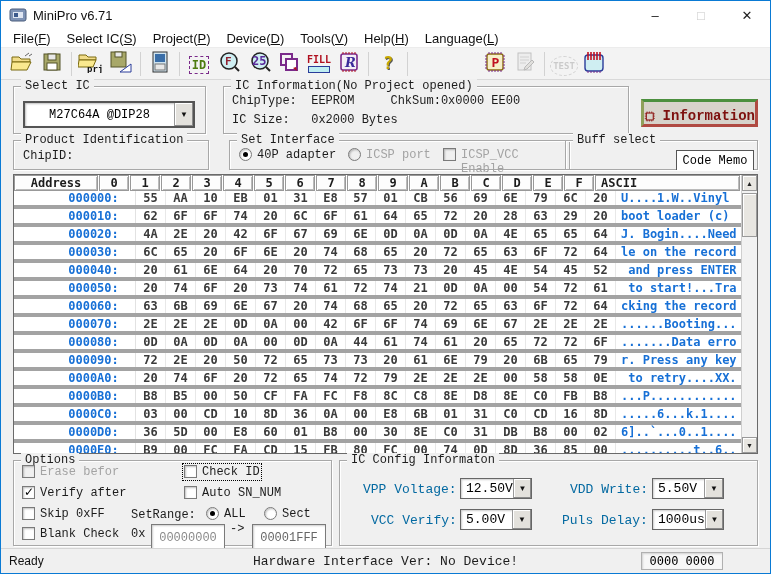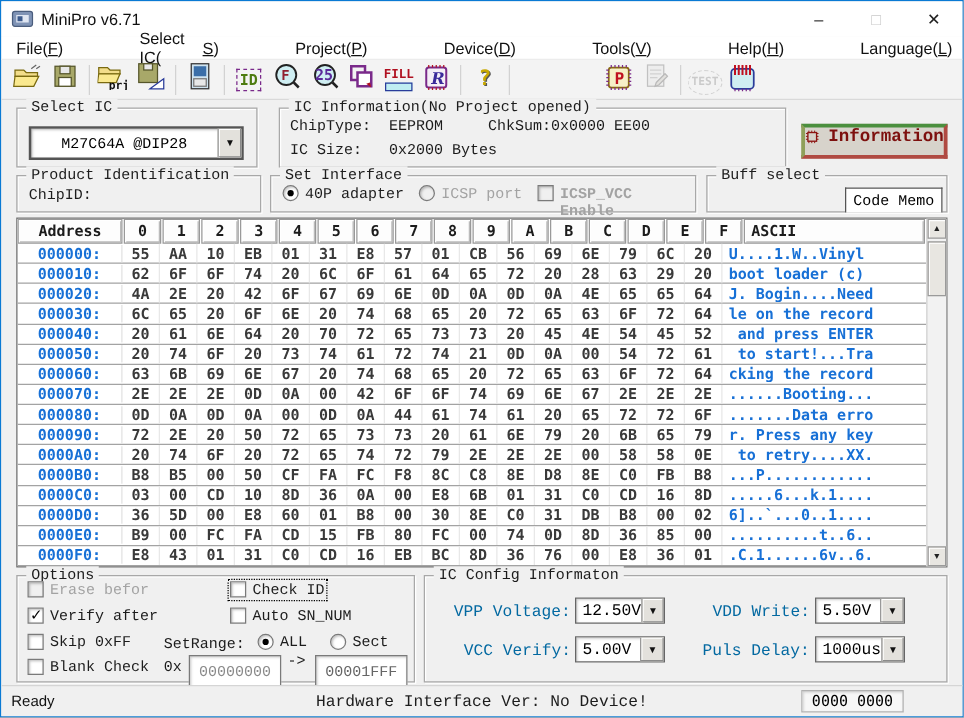--- a/index.html
+++ b/index.html
@@ -10,21 +10,21 @@
     font-family:"Liberation Sans", sans-serif;
   }
   
   .titlebar { height:28px; background:#ffffff; display:flex; align-items:center; }
   .app-icon { width:18px; height:16px; margin:0 6px 0 8px; }
   .title-text { font-size:13px; color:#101010; }
   .win-controls { margin-left:auto; display:flex; height:100%; }
   .win-btn { width:46px; height:100%; display:grid; place-items:center; font-size:13px; color:#222; }
   .win-btn.dim { color:#c9c9c9; }
   
-  .menubar { height:19px; background:#ffffff; display:flex; align-items:center; padding-left:4px; border-bottom:1px solid #ececec;gap:45px; }
+  .menubar { height:19px; background:#ffffff; display:flex; align-items:center; padding-left:4px; border-bottom:1px solid #ececec; }
   .menu-item { padding:0 8px; font-size:13px; color:#111; height:100%; display:flex; align-items:center; }
   .menu-item u { text-decoration:underline; }
   
   .toolbar { height:32px; background:#f3f3f3; display:flex; align-items:center; padding-left:6px; border-bottom:1px solid #d9d9d9; }
   .tb-btn { width:30px; height:28px; display:grid; place-items:center; }
   .tb-btn.disabled { opacity:.55; filter:grayscale(.6); }
   .tb-sep { width:1px; height:24px; background:#d2d2d2; margin:0 4px; }
   .tb-sep.wide { margin-right:72px; }
   .txt-ic { font-family:"DejaVu Sans Mono", monospace; font-weight:bold; line-height:1; }
   
@@ -33,21 +33,21 @@
   .grp-legend { position:absolute; top:-8px; left:7px; background:#f0f0f0; padding:0 4px;
     font:12px "Liberation Mono", monospace; color:#1c1c1c; white-space:nowrap; }
   .uif { font-family:"Liberation Mono", monospace; font-size:12px; color:#1c1c1c; }
   
   .combo-big { position:absolute; left:9px; top:14px; width:172px; height:27px; display:flex;
     border:2px solid #555; background:#fff; box-shadow:inset 1px 1px 2px rgba(0,0,0,.25); }
   .combo-big .val { flex:1; display:flex; align-items:center; justify-content:center; font:12px "Liberation Mono", monospace; }
   .dd-btn { width:19px; background:#e3e1dc; border-left:1px solid #999; display:grid; place-items:center;
     font-size:8px; color:#111; box-shadow:inset -1px -1px 0 #8a8a8a, inset 1px 1px 0 #fff; }
   
-  .info-btn { position:absolute; left:640px; top:19px; width:117px; height:28px; display:flex; align-items:flex-start; justify-content:center; gap:7px;
+  .info-btn { position:absolute; left:640px; top:19px; width:117px; height:28px; display:flex; align-items:flex-end; justify-content:center; gap:7px;
     background:#d7d3cb; border-top:3px solid #4b8f3e; border-left:3px solid #8fa05a; border-right:3px solid #b04a42; border-bottom:3px solid #b04a42;
     font:bold 14px "Liberation Mono", monospace; color:#7d100e; }
   
   .cb, .rb { display:inline-flex; align-items:flex-start; gap:5px; font:12px "Liberation Mono", monospace; color:#1c1c1c; }
   .cb .box { width:13px; height:13px; background:#fff; border:1px solid #7a7a7a; box-shadow:inset 1px 1px 2px rgba(0,0,0,.25); position:relative; }
   .cb.checked .box::after { content:"\2713"; position:absolute; left:1px; top:-2px; font:bold 12px "DejaVu Sans", sans-serif; color:#000; }
   .rb .dot { width:13px; height:13px; border-radius:50%; background:#fff; border:1px solid #7a7a7a; box-shadow:inset 1px 1px 2px rgba(0,0,0,.25); position:relative; }
   .rb.checked .dot::after { content:""; position:absolute; left:3px; top:3px; width:5px; height:5px; border-radius:50%; background:#000; }
   .disabled-lbl { color:#a3a3a3 !important; }
   .cb.disabled .box, .rb.disabled .dot { background:#f0f0f0; }
@@ -59,21 +59,21 @@
   
   .hex-table { position:absolute; left:12px; top:94px; width:745px; height:280px; background:#fff;
     border:1px solid #6a6a6a; display:flex; }
   .hex-main { flex:1; display:flex; flex-direction:column; overflow:hidden; }
   .hex-headrow { display:flex; height:20px; }
   .h-cell { display:flex; align-items:center; justify-content:center; background:#fdfdfd;
     border:1px solid #999; box-shadow:inset 1px 1px 0 #fff, inset -1px -1px 0 #bbb; margin-right:1px;
     font:bold 12px "DejaVu Sans Mono", monospace; color:#1c1c1c; }
   .h-addr { width:84px; } .h-byte { width:30px; } .h-ascii { flex:1; justify-content:flex-start; padding-left:5px; }
   .hex-rows { flex:1; display:flex; flex-direction:column; }
-  .hex-row { flex:1; display:flex; align-items:center; border-bottom:1px solid #a3a3a3; }
+  .hex-row { flex:1; display:flex; align-items:center; border-bottom:4px solid #a3a3a3;padding-left:38px; }
   .c-addr { width:84px; text-align:center; font:bold 12px "DejaVu Sans Mono", monospace; color:#1770d6; border-right:1px solid #e2e2e2; }
   .c-byte { width:30px; text-align:center; font:bold 12px "DejaVu Sans Mono", monospace; color:#3a3a3a; border-right:1px solid #e8e8e8; align-self:stretch; display:flex; align-items:center; justify-content:center; }
   .c-ascii { flex:1; font:bold 12px "DejaVu Sans Mono", monospace; color:#1770d6; white-space:pre; padding-left:5px; }
   
   .vscroll { width:16px; background:#f2f2f2; border-left:1px solid #cfcfcf; position:relative; }
   .sc-btn { position:absolute; left:0; width:15px; height:16px; background:#e8e6e1; border:1px solid #9a9a9a;
     box-shadow:inset 1px 1px 0 #fff; display:grid; place-items:center; font-size:7px; color:#222; }
   .sc-up { top:0; } .sc-down { bottom:0; }
   .sc-thumb { position:absolute; left:0; top:18px; width:15px; height:44px; background:#e8e6e1; border:1px solid #9a9a9a; box-shadow:inset 1px 1px 0 #fff; }
   
@@ -261,31 +261,31 @@
         <path d="M4 1v2M7 1v2M10 1v2M4 12v2M7 12v2M10 12v2M1 4h2M1 7h2M1 10h2M12 4h2M12 7h2M12 10h2" stroke="#8d1512"></path>
       </svg>
       <span>Information</span>
     </div>
 
     <div class="grp" style="left:12px; top:60px; width:196px; height:30px;">
       <span class="grp-legend">Product Identification</span>
       <span class="uif abs" style="left:9px; top:8px;">ChipID:</span>
     </div>
 
-    <div class="grp" style="left:215px; top:60px; width:341px; height:30px;">
+    <div class="grp" style="left:228px; top:60px; width:341px; height:30px;">
       <span class="grp-legend">Set Interface</span>
       <span class="rb checked abs" style="left:9px; top:7px;">
         <span class="dot"></span>
         <span>40P adapter</span>
       </span>
       <span class="rb disabled abs" style="left:118px; top:7px;">
         <span class="dot"></span>
         <span class="disabled-lbl">ICSP port</span>
       </span>
-      <span class="cb disabled abs" style="left:213px; top:7px;font-weight:bold;">
+      <span class="cb disabled abs" style="left:213px; top:7px;">
         <span class="box"></span>
         <span class="disabled-lbl">ICSP_VCC Enable</span>
       </span>
     </div>
 
     <div class="grp" style="left:564px; top:60px; width:193px; height:30px;">
       <span class="grp-legend">Buff select</span>
       <div class="buff-tab">
         <span>Code Memo</span>
       </div>

